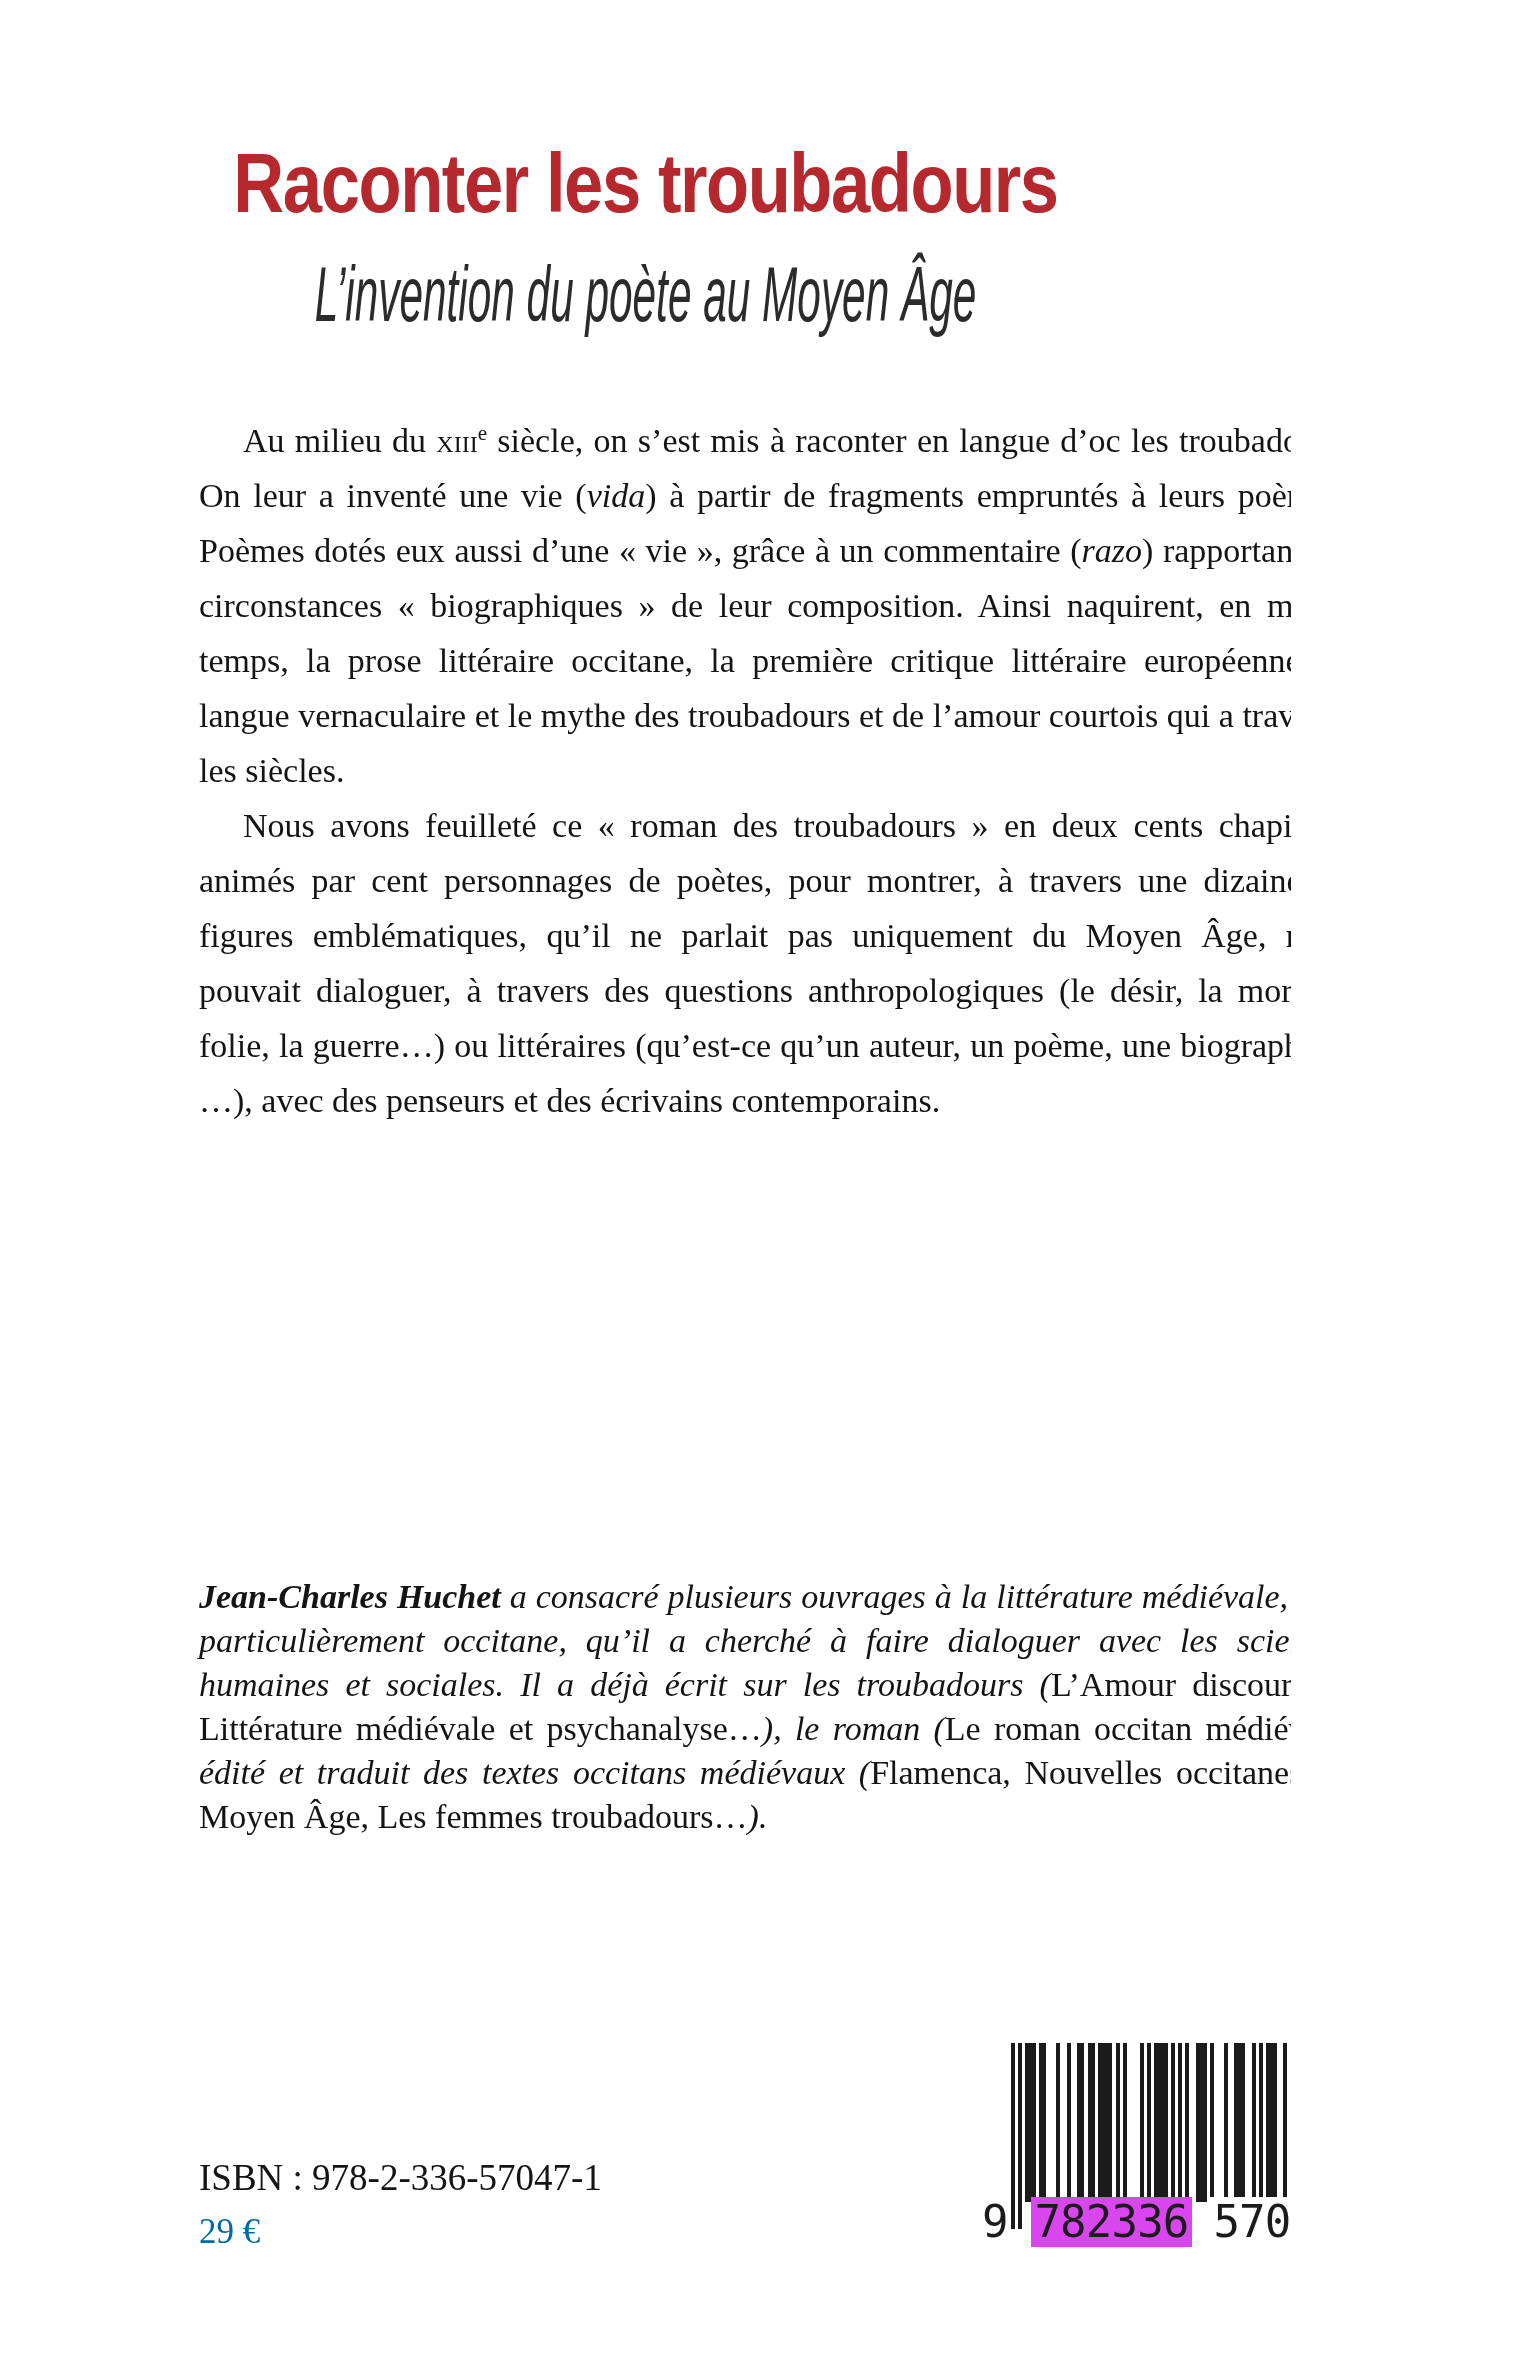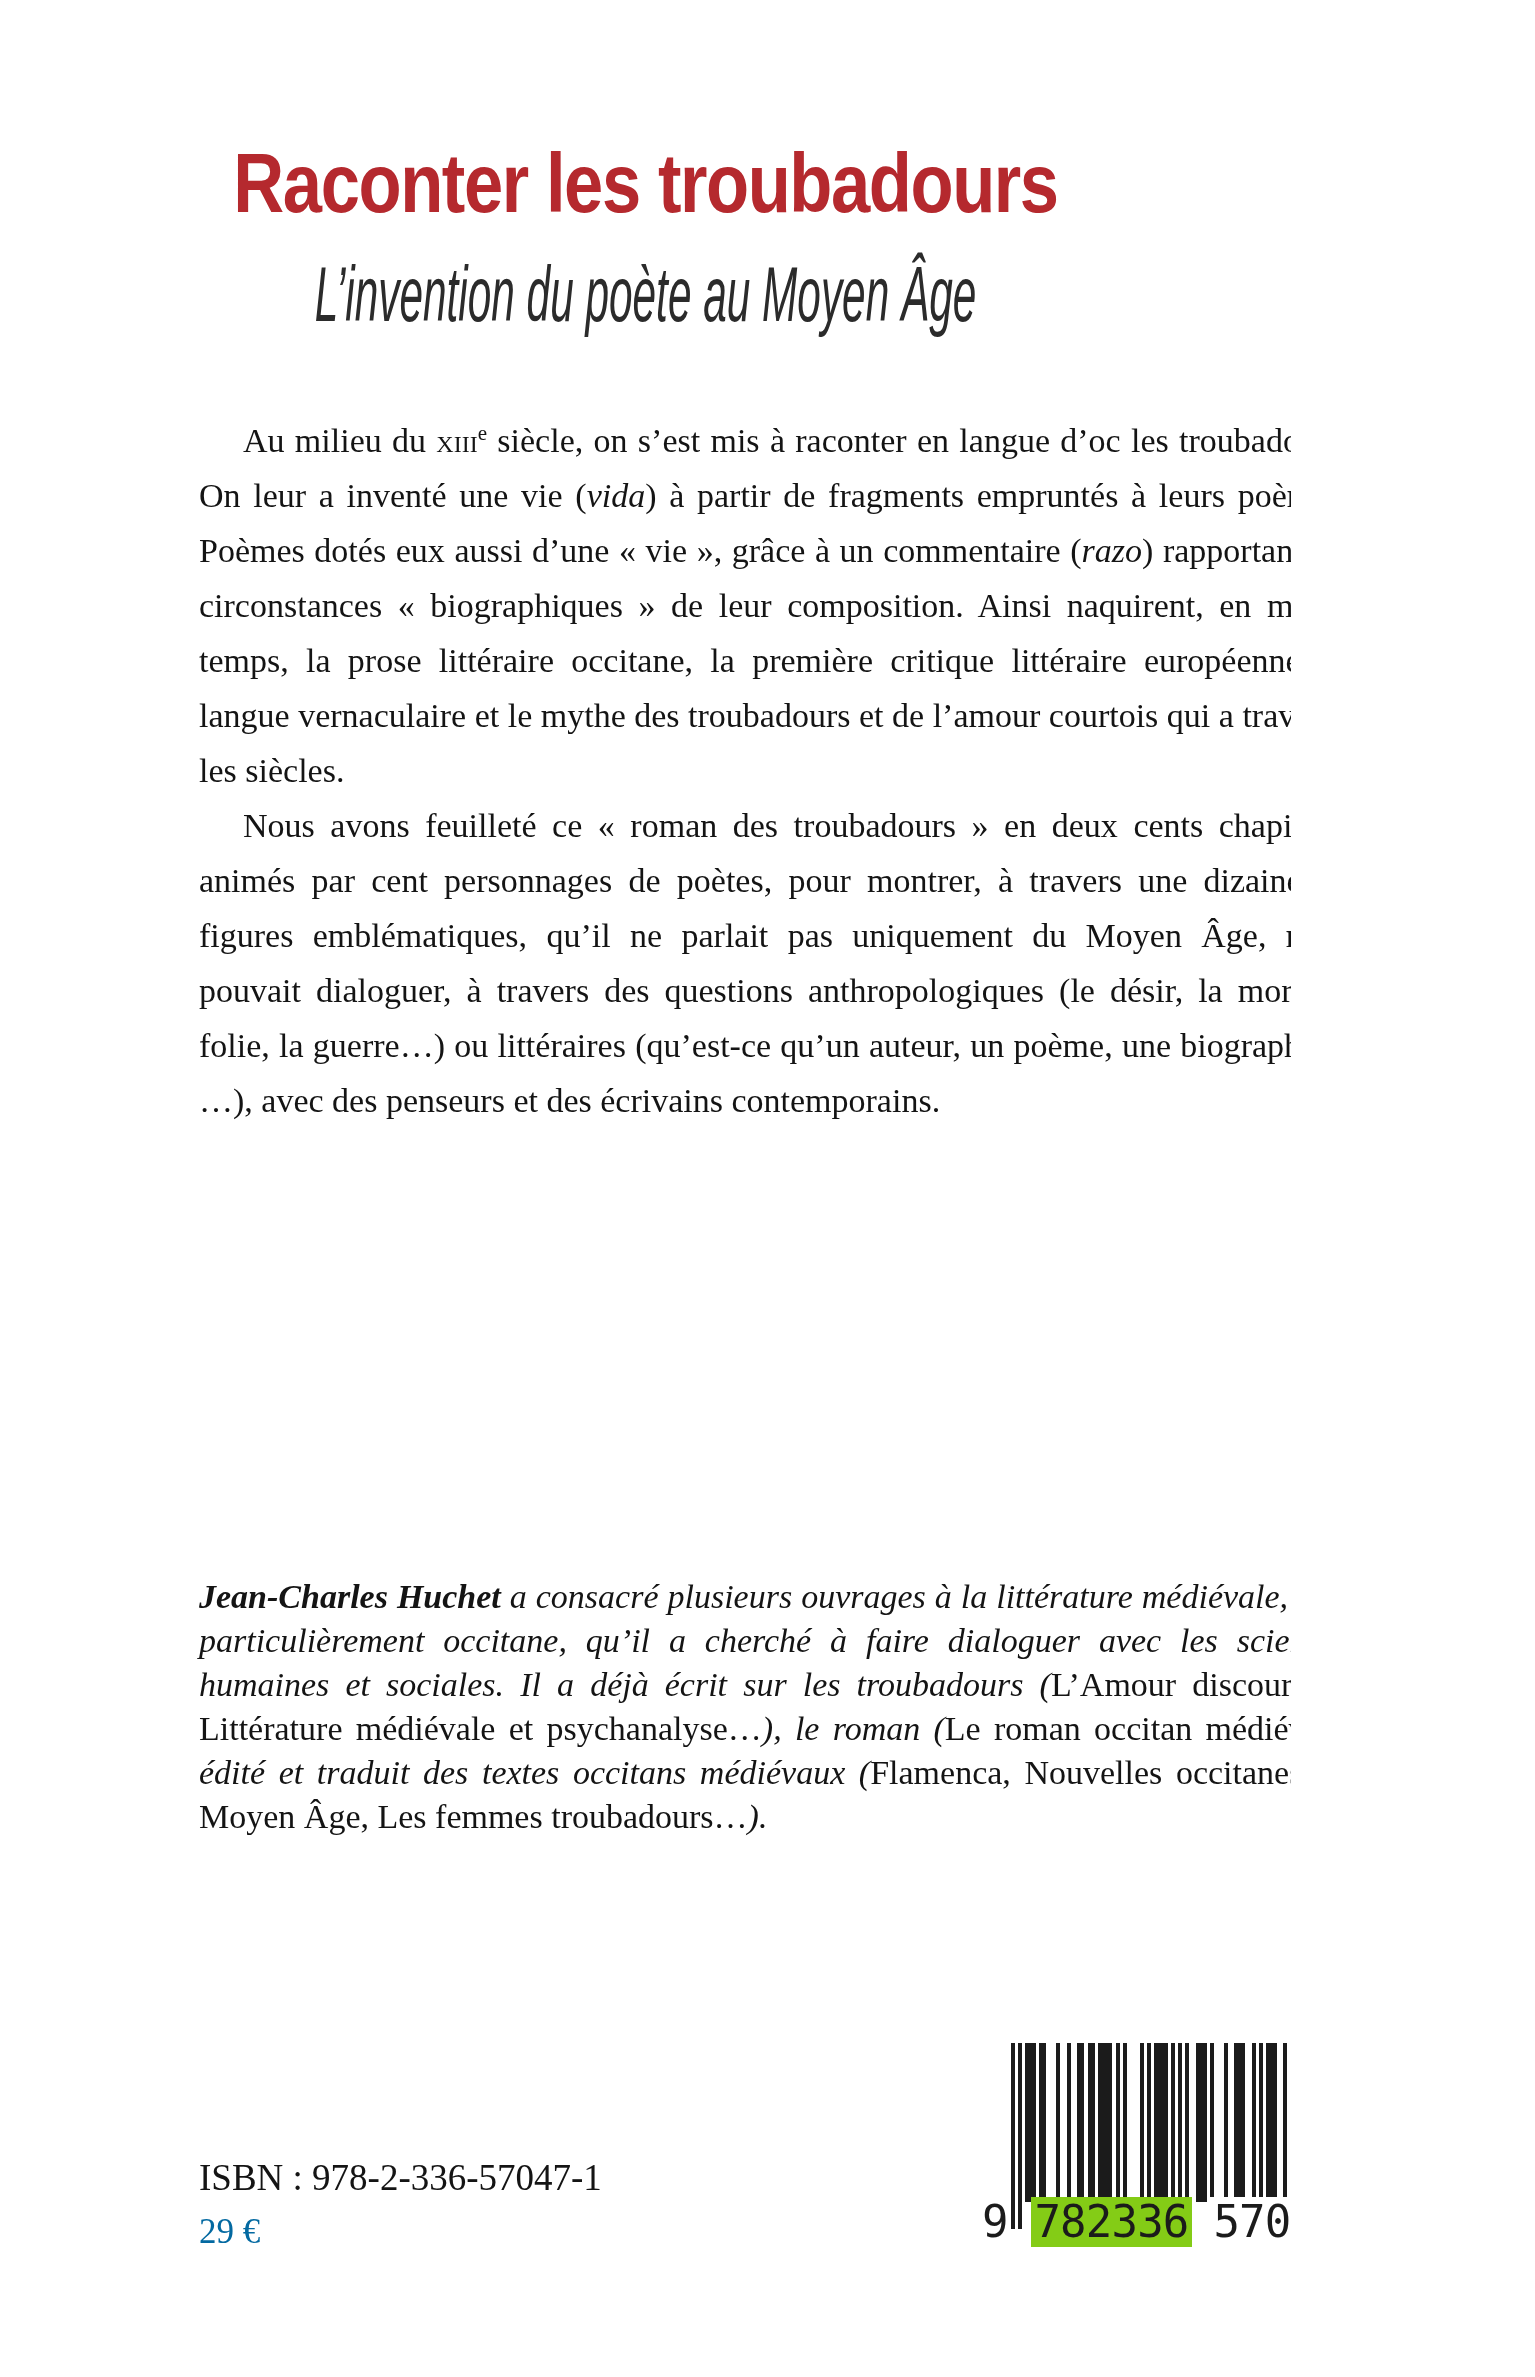--- a/index.html
+++ b/index.html
@@ -99,21 +99,21 @@
     left: 0;
     width: 394px;
     height: 50px;
     font-family: "DejaVu Sans Mono", monospace;
     font-size: 44px;
     line-height: 50px;
     color: #1b1b1b;
     letter-spacing: -0.8px;
   }
   .barcode-digits .d-lead   { position: absolute; left: 0px; background: #fff; padding-right: 3.4px; }
-  .barcode-digits .d-group1 { position: absolute; left: 49px;  background: #84cc16; padding: 0 3.4px; }
+  .barcode-digits .d-group1 { position: absolute; left: 49px;  background: #d946ef; padding: 0 3.4px; }
   .barcode-digits .d-group2 { position: absolute; left: 228px; background: #fff; padding: 0 3.4px; }
   .isbn {
     position: absolute;
     left: 199px;
     top: 2156px;
     font-size: 37px;
     line-height: 1.2;
     color: #141414;
   }
   .price {

